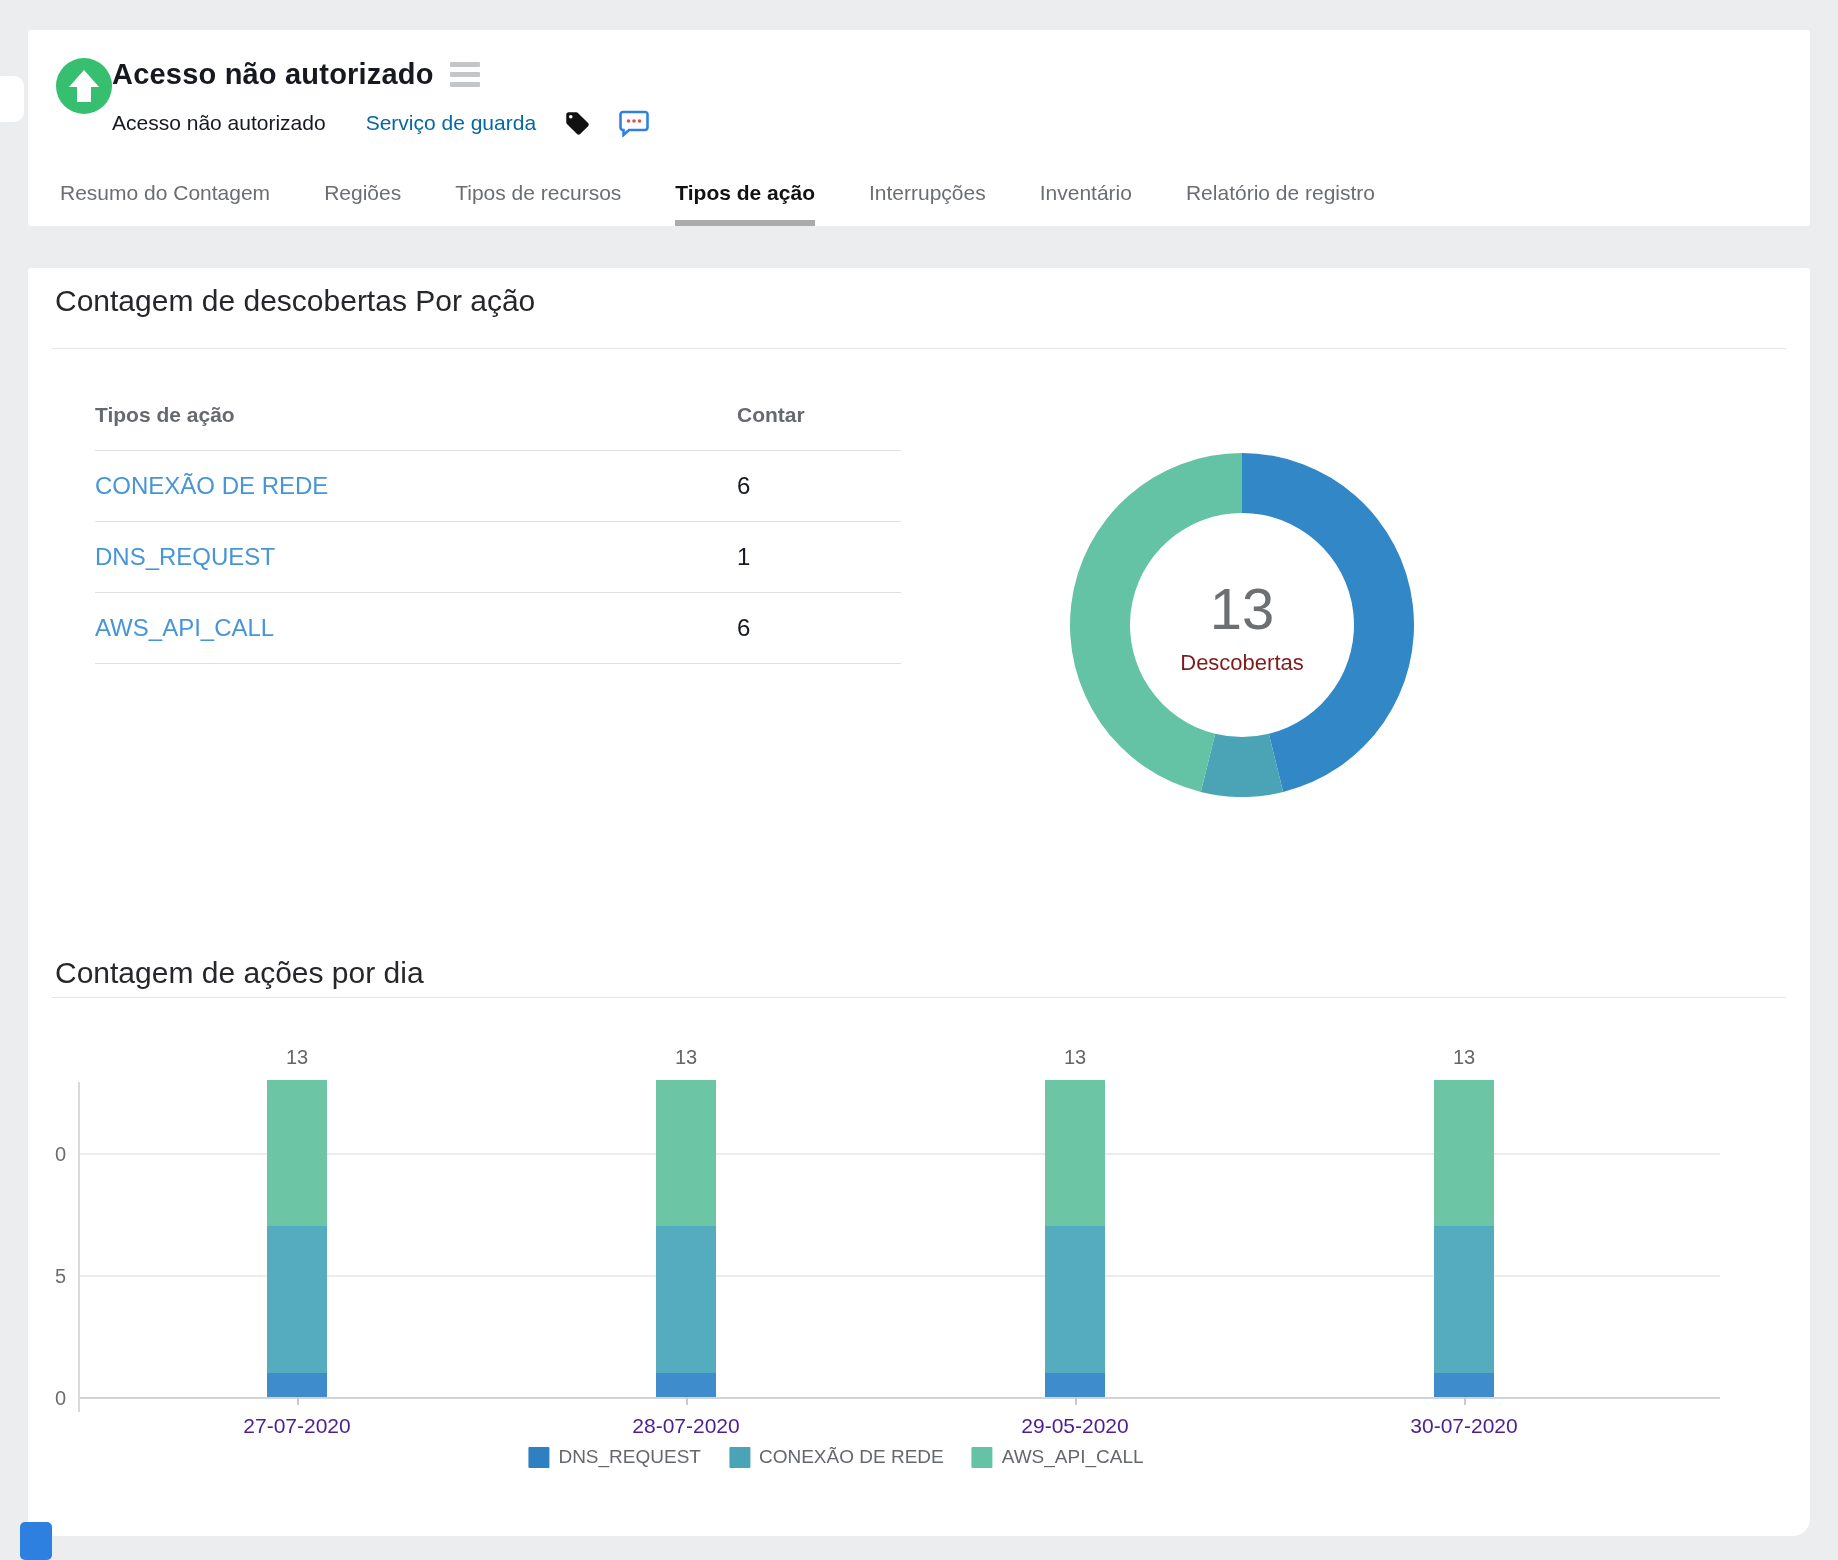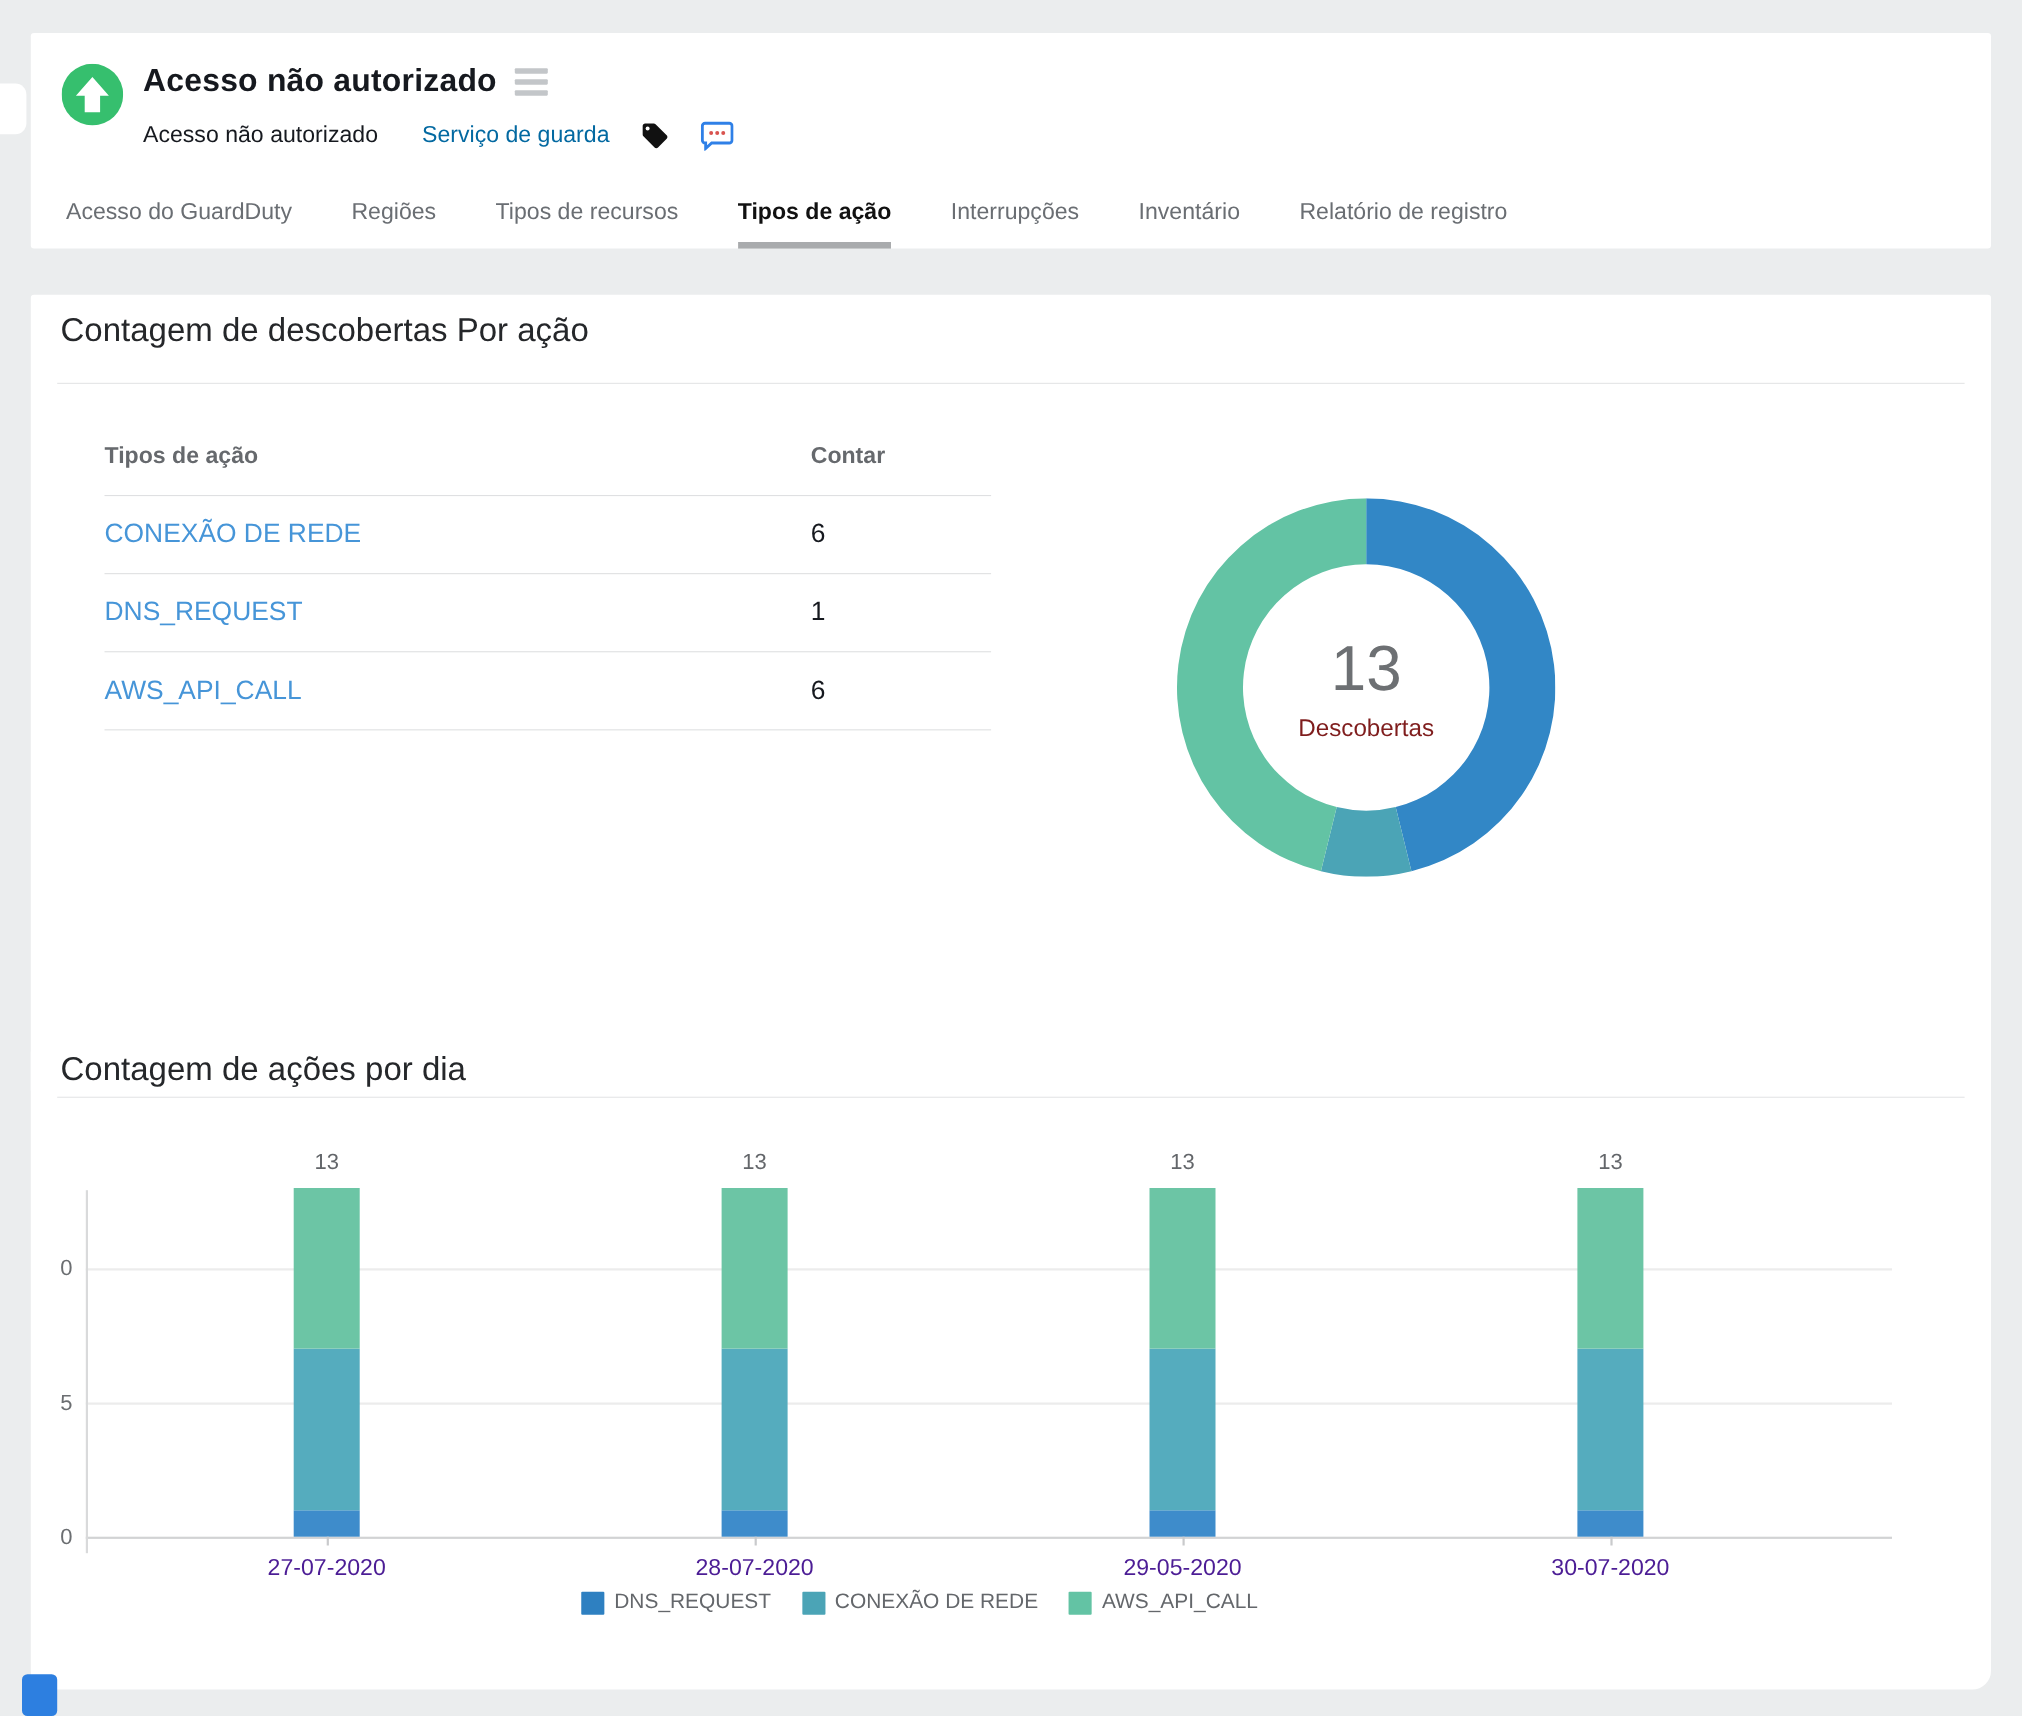--- a/index.html
+++ b/index.html
@@ -4,21 +4,21 @@
 <style>
   html,body{margin:0;padding:0;background:#ebedee;font-family:"Liberation Sans",sans-serif;}
   .page{position:relative;width:1838px;height:1560px;background:#ebedee;overflow:hidden;}
   .card{position:absolute;left:28px;width:1782px;background:#ffffff;border-radius:3px;}
 
   
   .header-card{top:30px;height:196px;}
   .left-notch{position:absolute;left:0;top:76px;width:24px;height:46px;background:#ffffff;border-radius:0 10px 10px 0;}
   .header-top{position:absolute;left:28px;top:24px;display:flex;align-items:flex-start;}
   .severity{width:56px;height:56px;margin-top:4px;}
-  .title-block{margin-left:18px;text-align:center;}
+  .title-block{text-align:center;}
   .title-row{display:flex;align-items:center;height:40px;}
   .page-title{font-size:29px;font-weight:bold;color:#16191f;letter-spacing:.2px;}
   .hamburger{display:inline-flex;flex-direction:column;gap:5px;margin-left:16px;cursor:pointer;}
   .hamburger i{display:block;width:30px;height:5px;background:#c3c6c9;border-radius:1px;}
   .subtitle-row{display:flex;align-items:center;margin-top:14px;height:30px;}
   .subtitle-text{font-size:21px;color:#16191f;}
   .service-link{font-size:21px;color:#0369a1;margin-left:40px;text-decoration:none;cursor:pointer;}
   .mini-icon{margin-left:28px;display:inline-flex;align-items:center;cursor:pointer;}
   .time-select{position:absolute;right:80px;top:30px;width:258px;height:58px;border:2px solid #d3d6d9;border-radius:2px;background:#fff;display:flex;align-items:center;justify-content:space-between;padding:0 20px;box-sizing:border-box;cursor:pointer;}
   .time-select span.val{font-size:22px;color:#545b64;}
@@ -104,21 +104,21 @@
               <path d="M4 3 h22 a2.5 2.5 0 0 1 2.5 2.5 v13 a2.5 2.5 0 0 1 -2.5 2.5 h-16 l-5.5 5 v-5 h-0.5 a2.5 2.5 0 0 1 -2.5 -2.5 v-13 A2.5 2.5 0 0 1 4 3 Z" fill="none" stroke="#2f80e7" stroke-width="2.6"></path>
               <circle cx="9.5" cy="12" r="1.8" fill="#d9534f"></circle>
               <circle cx="15" cy="12" r="1.8" fill="#d9534f"></circle>
               <circle cx="20.5" cy="12" r="1.8" fill="#d9534f"></circle>
             </svg>
           </span>
         </div>
       </div>
     </div>
     <div class="tabs" id="tabs">
-        <div class="tab">Acesso do GuardDuty</div>
+        <div class="tab">Resumo do Contagem</div>
         <div class="tab">Regiões</div>
         <div class="tab">Tipos de recursos</div>
         <div class="tab active">Tipos de ação</div>
         <div class="tab">Interrupções</div>
         <div class="tab">Inventário</div>
         <div class="tab">Relatório de registro</div>
       </div>
   </div>
 
   <div class="card panel1">

